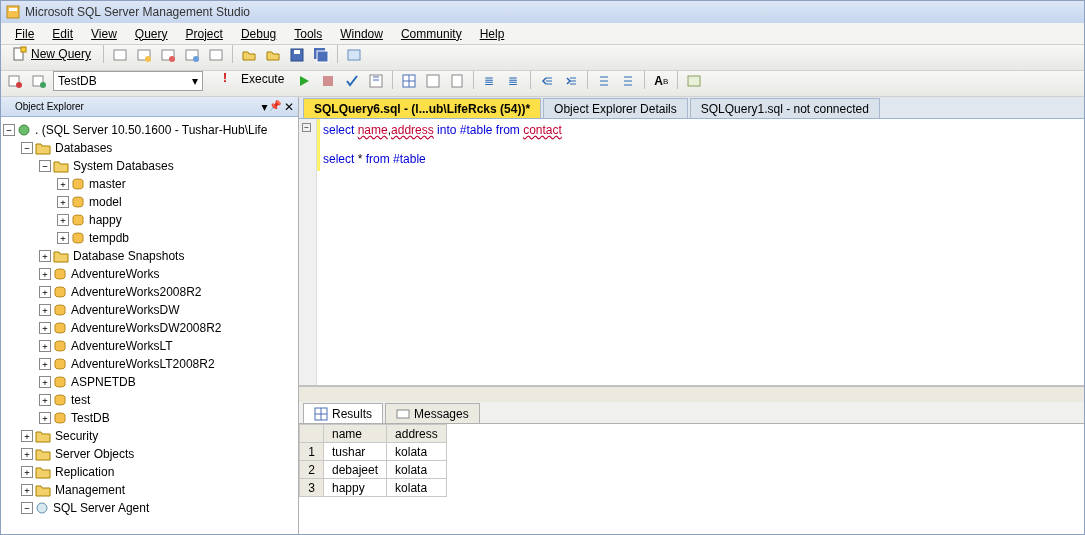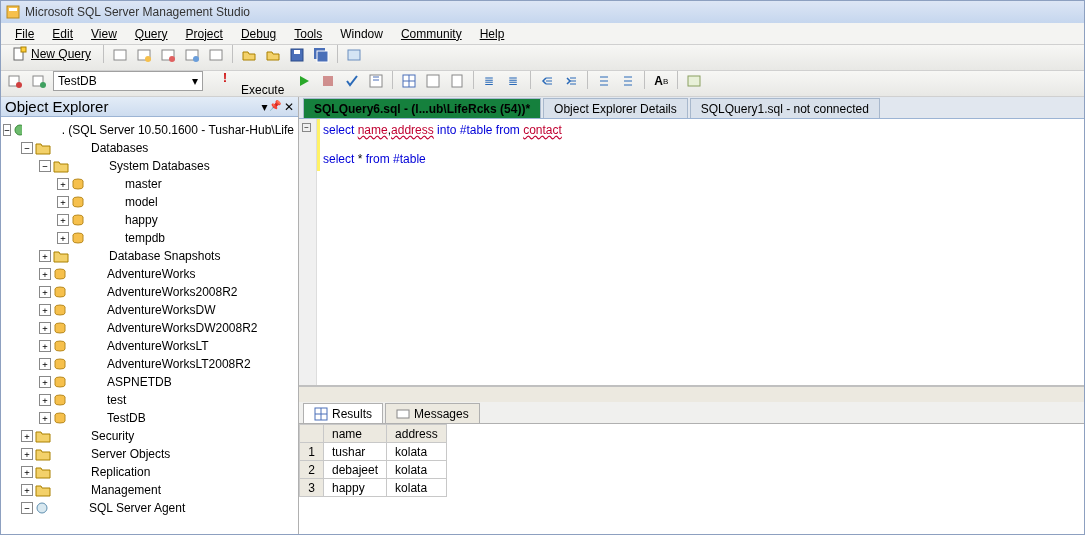--- a/index.html
+++ b/index.html
@@ -6,38 +6,38 @@
   body { width: 1085px; height: 535px; background: #fff; overflow: hidden; display: flex; flex-direction: column; border: 1px solid #8da0c0; }
   .titlebar { height: 22px; background: linear-gradient(#dde6f5, #c5d6ee); display: flex; align-items: center; padding: 0 4px; }
   .titlebar .icon { width: 16px; height: 16px; margin-right: 4px; }
   .titlebar .title { font-size: 12px; color: #333; }
   .menubar { height: 22px; background: #f4f4f2; display: flex; align-items: center; padding: 0 6px; gap: 2px; border-bottom: 1px solid #d0d0d0; }
   .menubar .menu-item { padding: 2px 8px; cursor: pointer; }
   .toolbar { height: 26px; background: linear-gradient(#f7f7f5,#e8e8e5); display: flex; align-items: flex-start; padding: 0 4px; gap: 4px; border-bottom: 1px solid #d0d0d0; }
   .tb-btn { width: 20px; height: 20px; border: 1px solid transparent; display: inline-flex; align-items: center; justify-content: center; cursor: pointer; }
   .tb-sep { width: 1px; height: 18px; background: #c0c0c0; margin: 0 2px; }
   .new-query { display: flex; align-items: center; gap: 4px; padding: 1px 6px; cursor: pointer; }
-  .execute { display: flex; align-items: center; gap: 4px; padding: 1px 6px; cursor: pointer; margin-top: 11px; }
+  .execute { display: flex; align-items: center; gap: 4px; padding: 1px 6px; cursor: pointer; }
   .dbselect { width: 150px; height: 20px; background: #fff; border: 1px solid #a0a0a0; padding: 1px 4px; display:flex; align-items:center; justify-content:space-between;}
   .main-area { flex: 1; display: flex; min-height: 0; }
   .obj-explorer { width: 298px; display: flex; flex-direction: column; border-right: 1px solid #b0b0b0; background: #f2f2f0;}
   .panel-head { height: 20px; background: linear-gradient(#e3ecf7,#cddcef); border-bottom: 1px solid #9cb4d4; display:flex; align-items:center; justify-content:space-between; padding:0 4px;}
-  .panel-head .title { font-size:15px; }
+  .panel-head .title { font-size:10px;margin-left:10px; }
   .pin-group{display:flex; gap:2px;}
   .connect-row { height: 24px; display:flex; align-items:center; gap:4px; padding:0 4px; background:#f2f2f0; border-bottom:1px solid #d0d0d0;}
   .tree { flex:1; overflow:auto; background:#fff; padding:4px 0;}
   .tree-node { display:flex; align-items:center; gap:2px; white-space:nowrap; height:18px; padding-right:4px;}
   .expander { width:12px; height:12px; border:1px solid #888; display:inline-flex; align-items:center; justify-content:center; font-size:9px; line-height:8px; cursor:pointer; font-family:monospace;}
   .folder{width:16px;height:14px;}
   .dbicon{width:14px;height:14px;}
-  .tree-label{padding-left:2px;margin-left:36px;}
+  .tree-label{padding-left:2px;}
   .editor-area{flex:1; display:flex; flex-direction:column; min-width:0;}
   .tabstrip{height:22px; background:#e1e7ef; display:flex; align-items:flex-end; padding:0 4px; border-bottom:1px solid #9cb4d4; gap:2px;}
   .tab{height:20px; padding:2px 10px; background:#d9e1eb; border:1px solid #a8b8cc; border-bottom:none; cursor:pointer; display:inline-flex; align-items:center;}
-  .tab.active{background:#15803d; font-weight:bold;}
+  .tab.active{background:#fde047; font-weight:bold;}
   .code-area{flex:1; display:flex; min-height:0; background:#fff; border-bottom:1px solid #c0c0c0; overflow:auto;}
   .gutter{width:18px; background:#f0f0f0; border-right:1px solid #ddd; position:relative;}
   .gutter .collapse-box{position:absolute; left:3px; top:4px; width:9px; height:9px; border:1px solid #888; font-size:8px; line-height:7px; text-align:center;}
   .code{flex:1; padding:4px 6px; font-family:"Courier New",monospace; white-space:pre;}
   .kw{color:#0000d8;}
   .id{color:#0000d8;}
   .obj{color:#c00030; text-decoration: underline wavy #c00030;}
   .punct{color:#000;}
   .res-tabstrip{height:22px; background:#f0f0ee; display:flex; align-items:flex-end; padding:2px 4px 0 4px; gap:2px; border-bottom:1px solid #b0b0b0;}
   .res-tab{height:20px; padding:1px 10px; background:#ece9e0; border:1px solid #b0b0b0; border-bottom:none; display:inline-flex; align-items:center; gap:4px;}
@@ -64,21 +64,21 @@
 </div>
 
 <div class="menubar">
   <span class="menu-item"><span style="text-decoration:underline">File</span></span>
   <span class="menu-item"><span style="text-decoration:underline">Edit</span></span>
   <span class="menu-item"><span style="text-decoration:underline">View</span></span>
   <span class="menu-item"><span style="text-decoration:underline">Query</span></span>
   <span class="menu-item"><span style="text-decoration:underline">Project</span></span>
   <span class="menu-item"><span style="text-decoration:underline">Debug</span></span>
   <span class="menu-item"><span style="text-decoration:underline">Tools</span></span>
-  <span class="menu-item"><span style="">Window</span></span>
+  <span class="menu-item"><span style="text-decoration:underline">Window</span></span>
   <span class="menu-item"><span style="text-decoration:underline">Community</span></span>
   <span class="menu-item"><span style="text-decoration:underline">Help</span></span>
 </div>
 
 <div class="toolbar">
   <span class="new-query">
     <svg width="16" height="16">
         <rect x="3" y="2" width="9" height="12" fill="#fff" stroke="#666"></rect>
         <rect x="10" y="1" width="5" height="5" fill="#ffcf3a" stroke="#aa8000"></rect>
       </svg>

